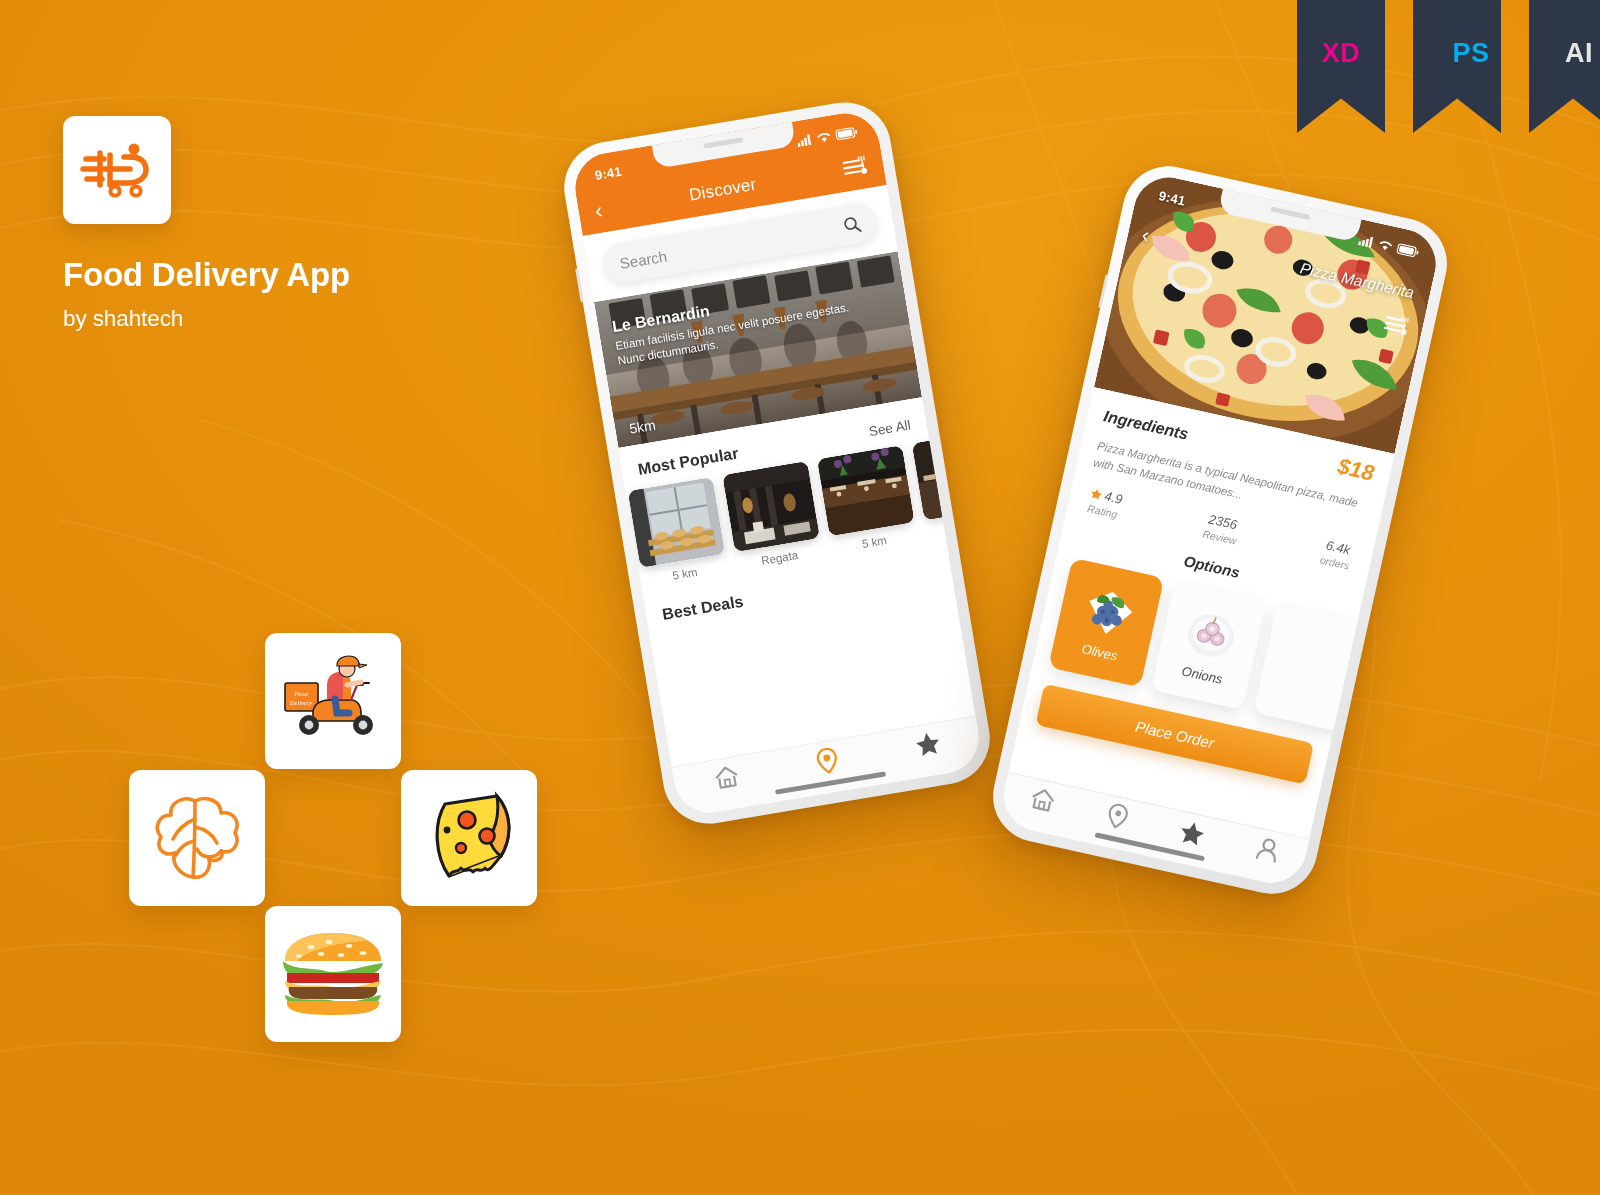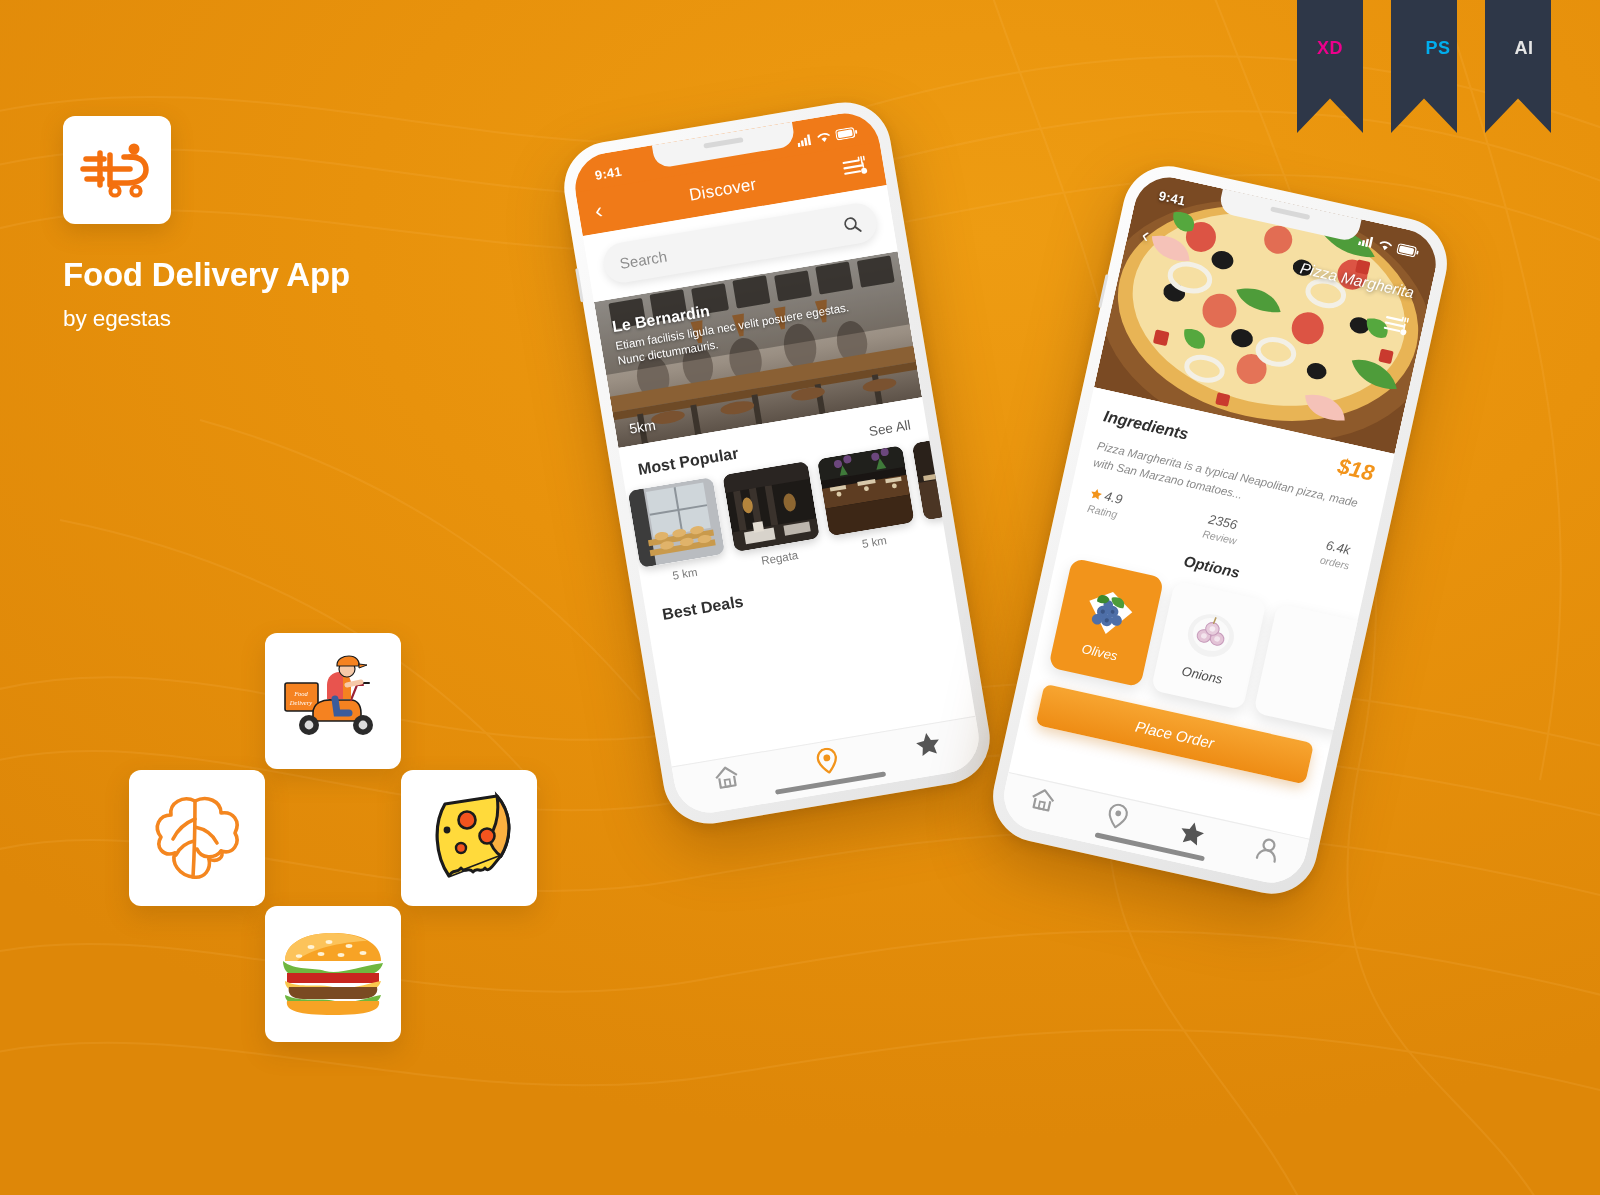--- a/index.html
+++ b/index.html
@@ -18,26 +18,26 @@
   
   .waves { position: absolute; inset: 0; opacity: .30; pointer-events: none; }
   .waves svg { width: 100%; height: 100%; display: block; }
 
   
   .ribbons {
     position: absolute; top: 0; left: 1297px;
     display: flex; gap: 28px; z-index: 40;
   }
   .ribbon {
-    width: 66px; height: 133px;
+    width: 88px; height: 133px;
     background: #2E3748;
     color: #fff;
     display: flex; align-items: flex-start; justify-content: center;
     padding-top: 38px;
-    font-size: 18px; font-weight: bold; letter-spacing: .5px;
+    font-size: 27px; font-weight: bold; letter-spacing: .5px;
     clip-path: polygon(0 0, 100% 0, 100% 100%, 50% 74%, 0 100%);
     font-family: "Liberation Sans", sans-serif;
   }
   .ribbon.xd { color: #EC008C; }
   .ribbon.ps { color: #00AEEF; padding-left: 28px; }
   .ribbon.ai { color: #e5e5e5; padding-left: 12px; }
 
   
   .brand { position: absolute; left: 63px; top: 116px; z-index: 20; width: 560px; }
   .logo-tile {
@@ -243,21 +243,21 @@
           <path d="M50 16 C 62 16, 66 22, 66 29 C 66 37, 58 42, 48 42 L 32 42"></path>
           <path d="M44 16 L 56 16"></path>
         </g>
         <circle cx="54" cy="8" r="5.5" fill="#F4700E"></circle>
         <circle cx="35" cy="50" r="4.6" fill="none" stroke="#F4700E" stroke-width="4"></circle>
         <circle cx="56" cy="50" r="4.6" fill="none" stroke="#F4700E" stroke-width="4"></circle>
       </svg>
     </div>
     <div class="brand-title">Food Delivery App</div>
     <div class="brand-sub">
-      <div>by egestas</div>
+      <div>by shahtech</div>
     </div>
   </div>
 
   <div class="food-cards">
 
     <div class="fcard top">
       <svg width="112" height="92" viewBox="0 0 112 92">
 
         <rect x="8" y="28" width="33" height="28" rx="2" fill="#F58220" stroke="#1b1b1b" stroke-width="1.6"></rect>
         <text x="24" y="41" font-size="6.5" fill="#fff" text-anchor="middle" font-family="'Liberation Serif',serif" font-style="italic">Food</text>

